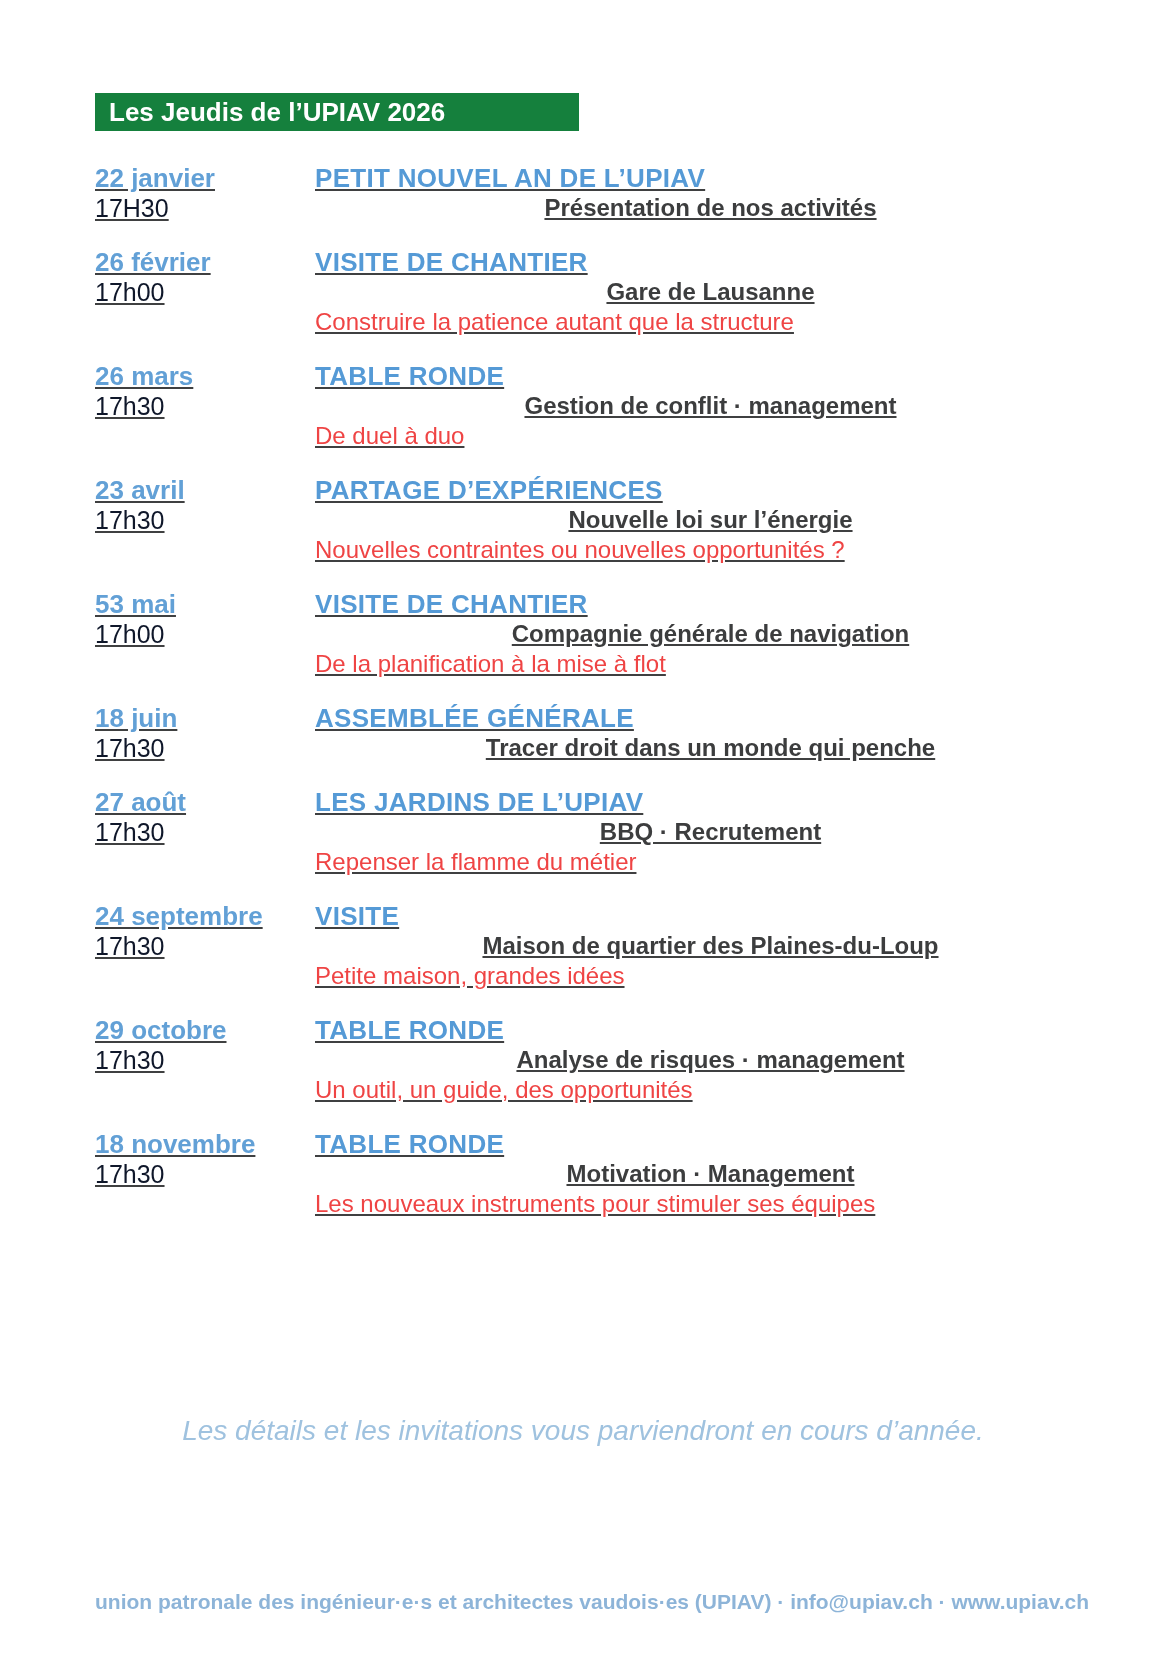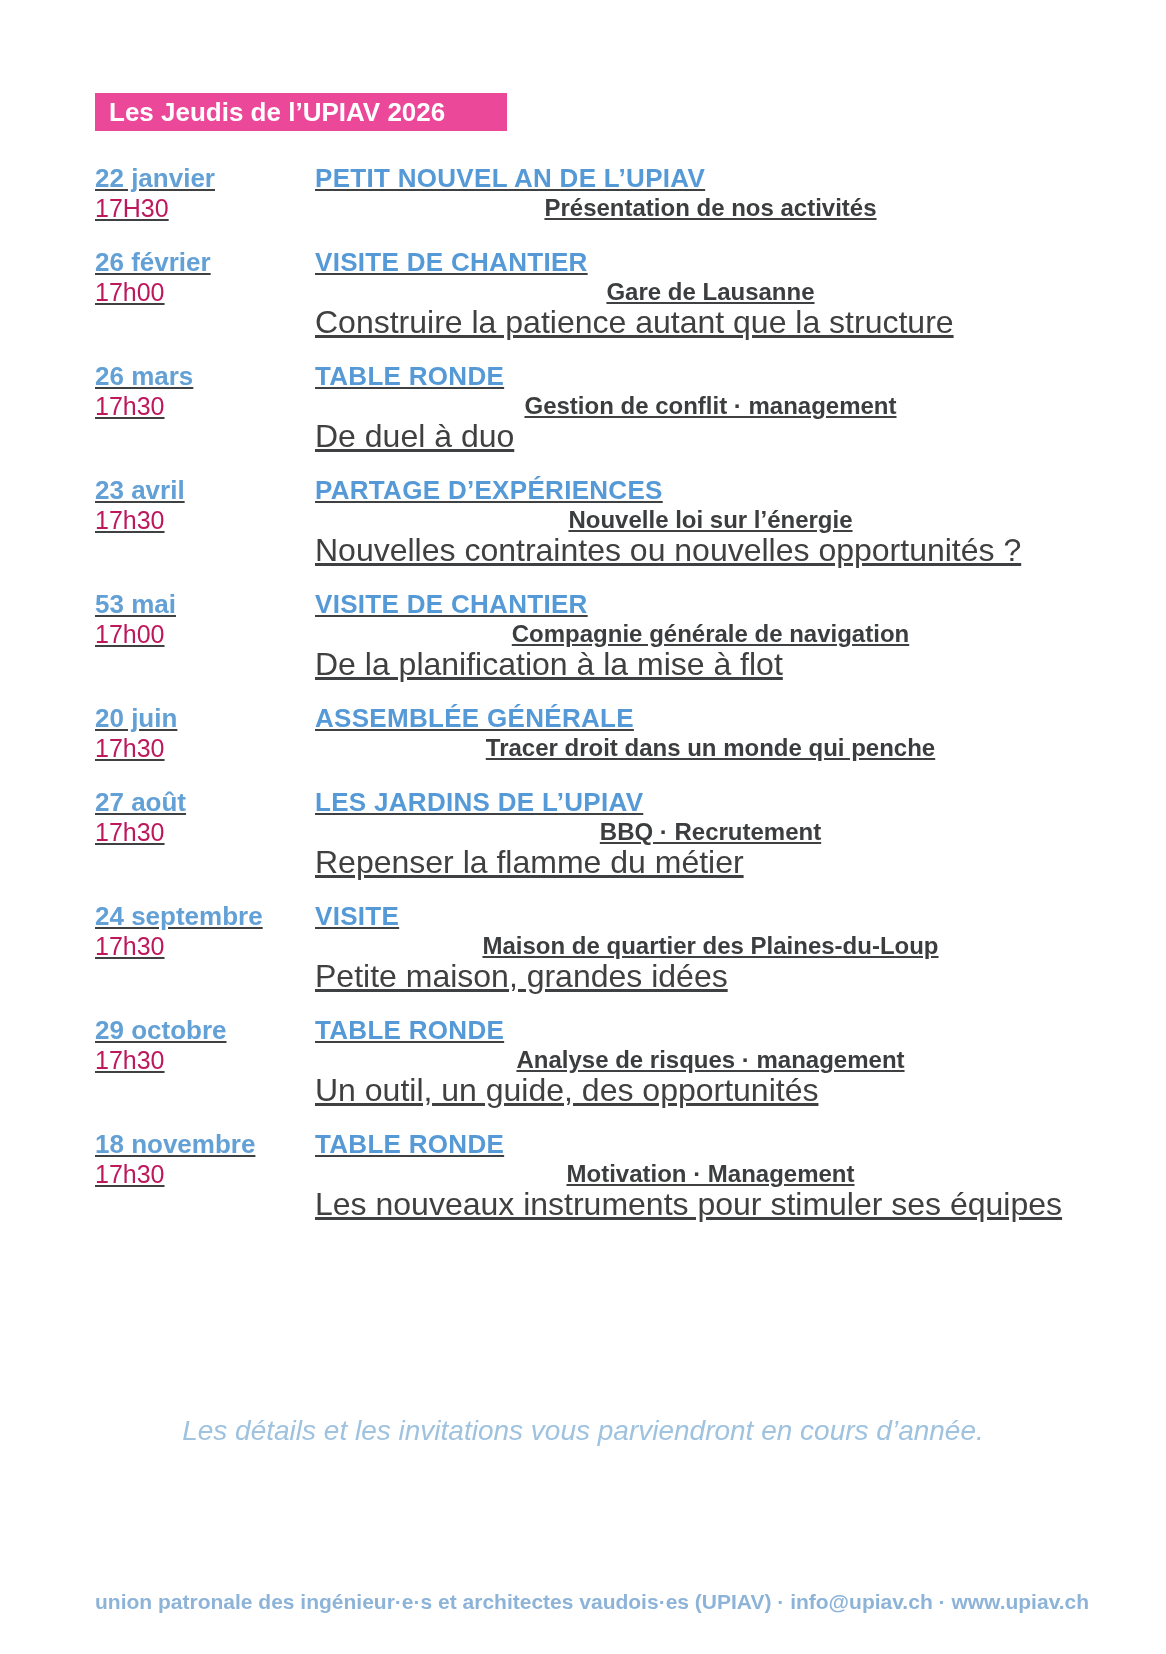--- a/index.html
+++ b/index.html
@@ -12,23 +12,23 @@
     font-family: "Liberation Sans", sans-serif;
     color: #3f4041;
     overflow: hidden;
   }
 
   
   .banner {
     position: absolute;
     left: 95px;
     top: 93px;
-    width: 412px;
+    width: 484px;
     height: 38px;
-    background: #ec4899;
+    background: #15803d;
     color: #ffffff;
     font-size: 26px;
     font-weight: 700;
     line-height: 38px;
     padding-left: 14px;
     box-sizing: border-box;
     white-space: nowrap;
   }
 
   
@@ -47,40 +47,40 @@
   .event > div > div { line-height: 30px; }
   .event-date {
     font-size: 26px;
     font-weight: 600;
     color: #62a0d6;
     white-space: nowrap;
   }
   .event-time {
     font-size: 25px;
     font-weight: 400;
-    color: #be185d;
+    color: #0f172a;
   }
   .event-type {
     font-size: 26px;
     font-weight: 800;
     color: #559ad6;
     letter-spacing: 0.3px;
     white-space: nowrap;
   }
   .event-title {
     font-size: 24px;
     font-weight: 700;
     color: #3c3d3e;
     white-space: nowrap;
     text-align: center;
   }
   .event-sub {
-    font-size: 32px;
+    font-size: 24px;
     font-weight: 300;
-    color: #404040;
+    color: #ef4444;
     white-space: nowrap;
   }
 
   
   .note {
     position: absolute;
     left: 0;
     right: 0;
     top: 1415px;
     text-align: center;
@@ -170,21 +170,21 @@
       </div>
       <div>
         <div class="event-type">VISITE DE CHANTIER</div>
         <div class="event-title">Compagnie générale de navigation</div>
         <div class="event-sub">De la planification à la mise à flot</div>
       </div>
     </div>
 
     <div class="event">
       <div>
-        <div class="event-date">20 juin</div>
+        <div class="event-date">18 juin</div>
         <div class="event-time">17h30</div>
       </div>
       <div>
         <div class="event-type">ASSEMBLÉE GÉNÉRALE</div>
         <div class="event-title">Tracer droit dans un monde qui penche</div>
       </div>
     </div>
 
     <div class="event">
       <div>

